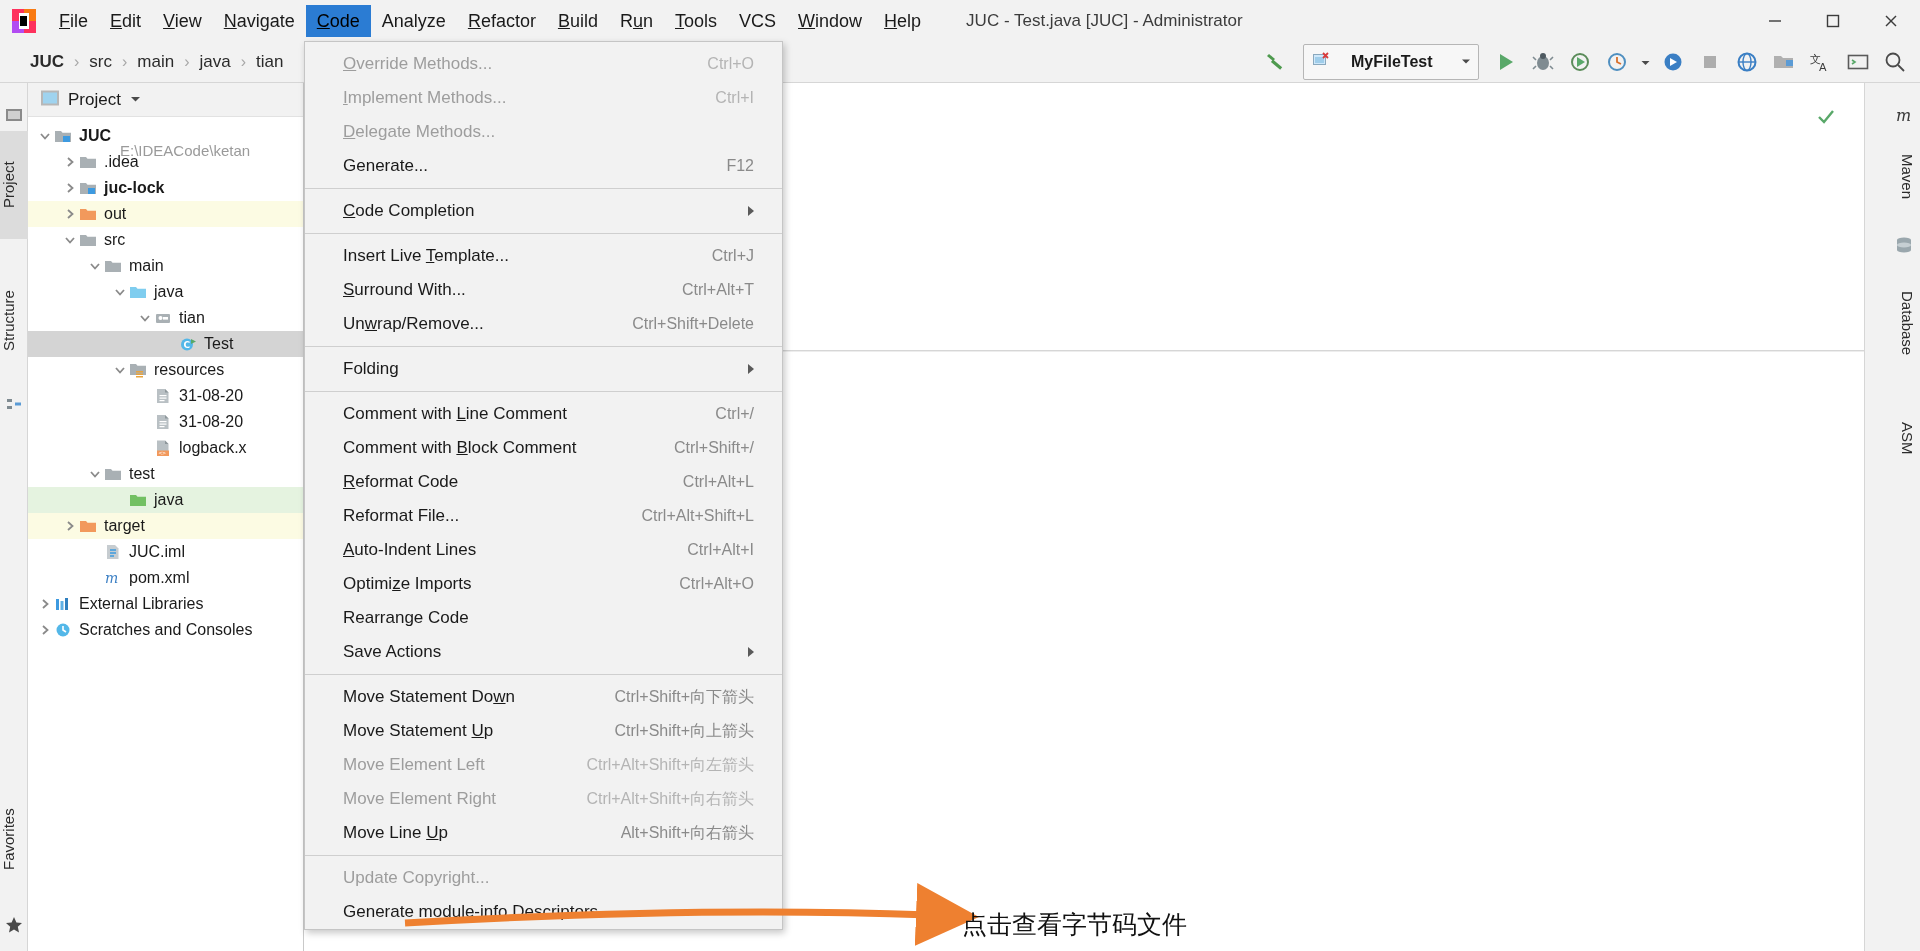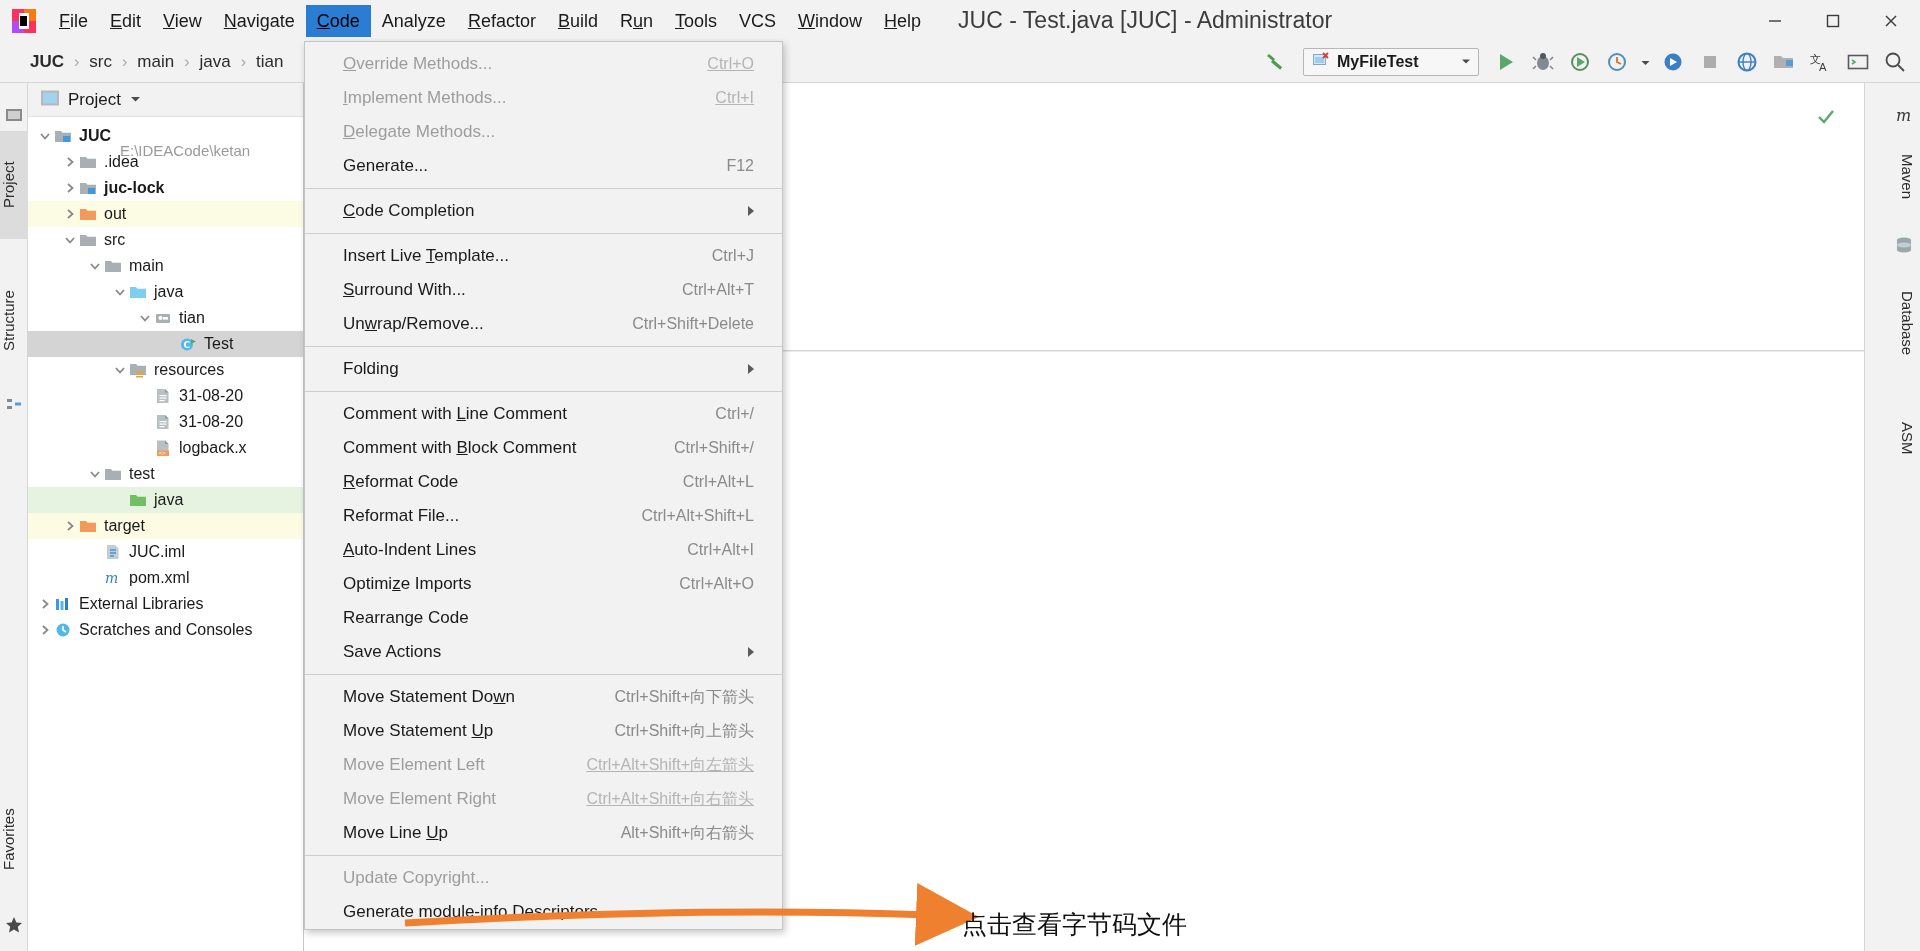--- a/index.html
+++ b/index.html
@@ -29,21 +29,21 @@
   .ij-logo .bar::after{ content:""; position:absolute; left:1px; top:3px; width:7px; height:10px; background:#000; }
 
   .menu-item {
     font-size: 18px; color: #1a1a1a; padding: 4px 11px; cursor: default;
     white-space: nowrap; line-height: 24px;
   }
   .menu-item.active { background: #2b7cd3; color: #000000; }
   .menu-item u { text-decoration: underline; text-underline-offset: 1px; }
 
   .win-title {
-    font-size: 23px; color: #3c3c3c; margin-left: 26px; white-space: nowrap;
+    font-size: 17px; color: #3c3c3c; margin-left: 34px; white-space: nowrap;
   }
   .win-controls {
     position: absolute; right: 0; top: 0; height: 41px; display: flex; align-items: center;
   }
   .win-btn {
     width: 58px; height: 41px; display: flex; align-items: center; justify-content: center;
     font-size: 17px; color: #3c3c3c;
   }
   .win-btn svg { display: block; }
 
@@ -59,23 +59,23 @@
   .crumb-sep { color: #a8a8a8; font-size: 16px; margin: 0 10px; }
 
   .toolbar-right {
     position: absolute; right: 8px; top: 0; height: 42px;
     display: flex; align-items: center; gap: 3px;
   }
   .tb-btn {
     width: 34px; height: 34px; display: flex; align-items: center; justify-content: center;
   }
   .run-config {
-    display: flex; align-items: center; height: 28px; min-width: 176px;
+    display: flex; align-items: center; height: 36px; min-width: 176px;
     border: 1px solid #b6b6b6; background: #f7f7f7; border-radius: 2px;
-    padding: 0 6px 0 8px; gap: 7px; margin: 0 7px;
+    padding: 0 6px 0 8px; gap: 21px; margin: 0 7px;
   }
   .run-config .name { font-size: 16px; color: #1a1a1a; font-weight: bold; }
   .run-config .caret { margin-left: auto; }
 
   
   .left-strip {
     position: absolute; left: 0; top: 83px; width: 28px; height: 868px;
     background: #f2f2f2; border-right: 1px solid #d6d6d6;
   }
   .vert-tab {
@@ -160,21 +160,21 @@
   .mrow {
     height: 34px; display: flex; align-items: center;
     padding-left: 38px; padding-right: 28px; font-size: 17px; color: #1a1a1a;
     white-space: nowrap;
   }
   .mrow.disabled { color: #9d9d9d; }
   .mrow .lbl u { text-decoration: underline; text-underline-offset: 1px; }
   .mrow .sc {
     margin-left: auto; color: #8a8a8a; font-size: 16px; padding-left: 26px;
   }
-  .mrow.disabled .sc { color: #b4b4b4; text-decoration: underline; }
+  .mrow.disabled .sc { color: #b4b4b4; }
   .mrow .arrow {
     margin-left: auto; width: 0; height: 0;
     border-left: 6px solid #5a5a5a;
     border-top: 5px solid transparent; border-bottom: 5px solid transparent;
   }
   .msep { height: 1px; background: #cfcfcf; margin: 5px 0; }
 
   
   .annot-svg { position: absolute; left: 0; top: 0; width: 1920px; height: 951px; pointer-events: none; z-index: 60; }
   .annot-text {

